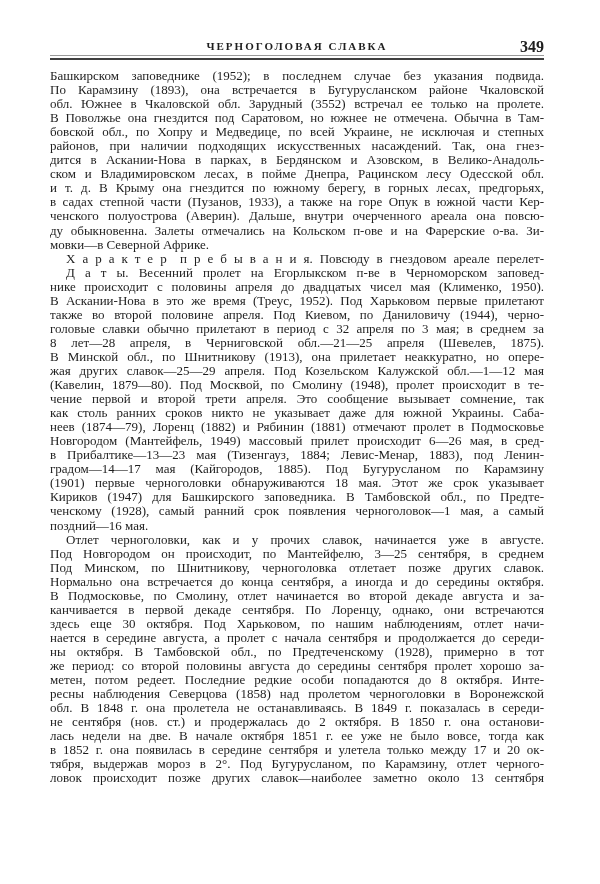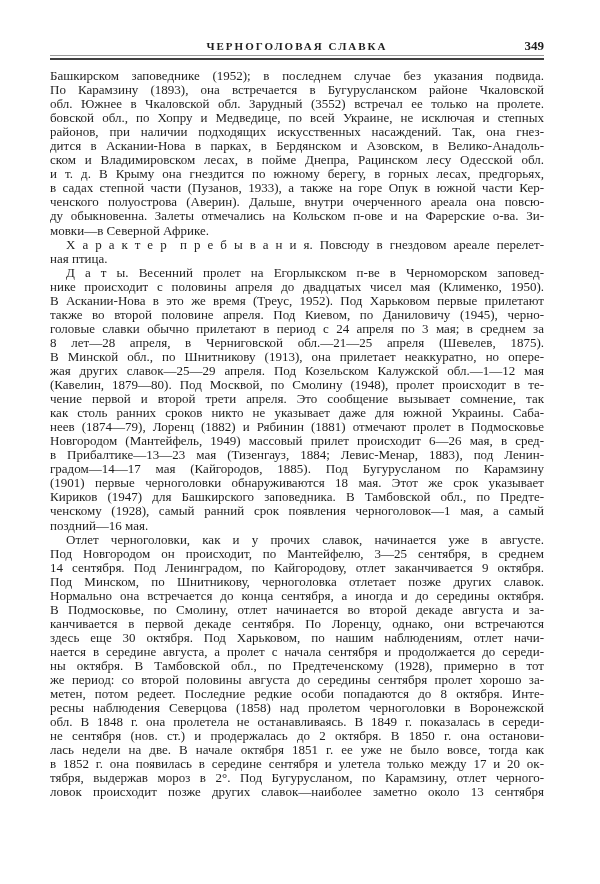--- a/index.html
+++ b/index.html
@@ -30,21 +30,21 @@
     text-align: center;
     font-size: 11px;
     font-weight: bold;
     letter-spacing: 2px;
     white-space: nowrap;
   }
   .running-head .pagenum {
     position: absolute;
     right: 0;
     top: -2px;
-    font-size: 13px;
+    font-size: 16px;
     font-weight: bold;
   }
   .head-rule {
     position: absolute;
     top: 55px;
     left: 50px;
     width: 494px;
     height: 2px;
     border-top: 1px solid var(--rule-light, #9a9a9a);
     border-bottom: 2px solid var(--rule-dark, #3f3f3f);
@@ -82,59 +82,58 @@
   </div>
 
   <div class="head-rule"></div>
 
   <div class="body-text">
 
   <div>
         <div class="line">Башкирском заповеднике (1952); в последнем случае без указания подвида.</div>
         <div class="line">По Карамзину (1893), она встречается в Бугурусланском районе Чкаловской</div>
         <div class="line">обл. Южнее в Чкаловской обл. Зарудный (3552) встречал ее только на пролете.</div>
+        <div class="line">В Поволжье она гнездится под Саратовом, но южнее не отмечена. Обычна в Там-</div>
         <div class="line">бовской обл., по Хопру и Медведице, по всей Украине, не исключая и степных</div>
         <div class="line">районов, при наличии подходящих искусственных насаждений. Так, она гнез-</div>
         <div class="line">дится в Аскании-Нова в парках, в Бердянском и Азовском, в Велико-Анадоль-</div>
         <div class="line">ском и Владимировском лесах, в пойме Днепра, Рацинском лесу Одесской обл.</div>
         <div class="line">и т. д. В Крыму она гнездится по южному берегу, в горных лесах, предгорьях,</div>
         <div class="line">в садах степной части (Пузанов, 1933), а также на горе Опук в южной части Кер-</div>
         <div class="line">ченского полуострова (Аверин). Дальше, внутри очерченного ареала она повсю-</div>
         <div class="line">ду обыкновенна. Залеты отмечались на Кольском п-ове и на Фарерские о-ва. Зи-</div>
         <div class="line flush">мовки—в Северной Африке.</div>
       </div>
       <div>
         <div class="line indent">Х а р а к т е р  п р е б ы в а н и я. Повсюду в гнездовом ареале перелет-</div>
-        <div class="line flush">ная птица.</div>
       </div>
       <div>
         <div class="line indent">Д а т ы. Весенний пролет на Егорлыкском п-ве в Черноморском заповед-</div>
         <div class="line">нике происходит с половины апреля до двадцатых чисел мая (Клименко, 1950).</div>
         <div class="line">В Аскании-Нова в это же время (Треус, 1952). Под Харьковом первые прилетают</div>
-        <div class="line">также во второй половине апреля. Под Киевом, по Даниловичу (1945), черно-</div>
-        <div class="line">головые славки обычно прилетают в период с 24 апреля по 3 мая; в среднем за</div>
+        <div class="line">также во второй половине апреля. Под Киевом, по Даниловичу (1944), черно-</div>
+        <div class="line">головые славки обычно прилетают в период с 32 апреля по 3 мая; в среднем за</div>
         <div class="line">8 лет—28 апреля, в Черниговской обл.—21—25 апреля (Шевелев, 1875).</div>
         <div class="line">В Минской обл., по Шнитникову (1913), она прилетает неаккуратно, но опере-</div>
         <div class="line">жая других славок—25—29 апреля. Под Козельском Калужской обл.—1—12 мая</div>
         <div class="line">(Кавелин, 1879—80). Под Москвой, по Смолину (1948), пролет происходит в те-</div>
         <div class="line">чение первой и второй трети апреля. Это сообщение вызывает сомнение, так</div>
         <div class="line">как столь ранних сроков никто не указывает даже для южной Украины. Саба-</div>
         <div class="line">неев (1874—79), Лоренц (1882) и Рябинин (1881) отмечают пролет в Подмосковье</div>
         <div class="line">Новгородом (Мантейфель, 1949) массовый прилет происходит 6—26 мая, в сред-</div>
         <div class="line">в Прибалтике—13—23 мая (Тизенгауз, 1884; Левис-Менар, 1883), под Ленин-</div>
         <div class="line">градом—14—17 мая (Кайгородов, 1885). Под Бугурусланом по Карамзину</div>
         <div class="line">(1901) первые черноголовки обнаруживаются 18 мая. Этот же срок указывает</div>
         <div class="line">Кириков (1947) для Башкирского заповедника. В Тамбовской обл., по Предте-</div>
         <div class="line">ченскому (1928), самый ранний срок появления черноголовок—1 мая, а самый</div>
         <div class="line flush">поздний—16 мая.</div>
       </div>
       <div>
         <div class="line indent">Отлет черноголовки, как и у прочих славок, начинается уже в августе.</div>
         <div class="line">Под Новгородом он происходит, по Мантейфелю, 3—25 сентября, в среднем</div>
-        <div class="line">14 сентября. Под Ленинградом, по Кайгородову, отлет заканчивается 9 октября.</div>
         <div class="line">Под Минском, по Шнитникову, черноголовка отлетает позже других славок.</div>
         <div class="line">Нормально она встречается до конца сентября, а иногда и до середины октября.</div>
         <div class="line">В Подмосковье, по Смолину, отлет начинается во второй декаде августа и за-</div>
         <div class="line">канчивается в первой декаде сентября. По Лоренцу, однако, они встречаются</div>
         <div class="line">здесь еще 30 октября. Под Харьковом, по нашим наблюдениям, отлет начи-</div>
         <div class="line">нается в середине августа, а пролет с начала сентября и продолжается до середи-</div>
         <div class="line">ны октября. В Тамбовской обл., по Предтеченскому (1928), примерно в тот</div>
         <div class="line">же период: со второй половины августа до середины сентября пролет хорошо за-</div>
         <div class="line">метен, потом редеет. Последние редкие особи попадаются до 8 октября. Инте-</div>
         <div class="line">ресны наблюдения Северцова (1858) над пролетом черноголовки в Воронежской</div>

